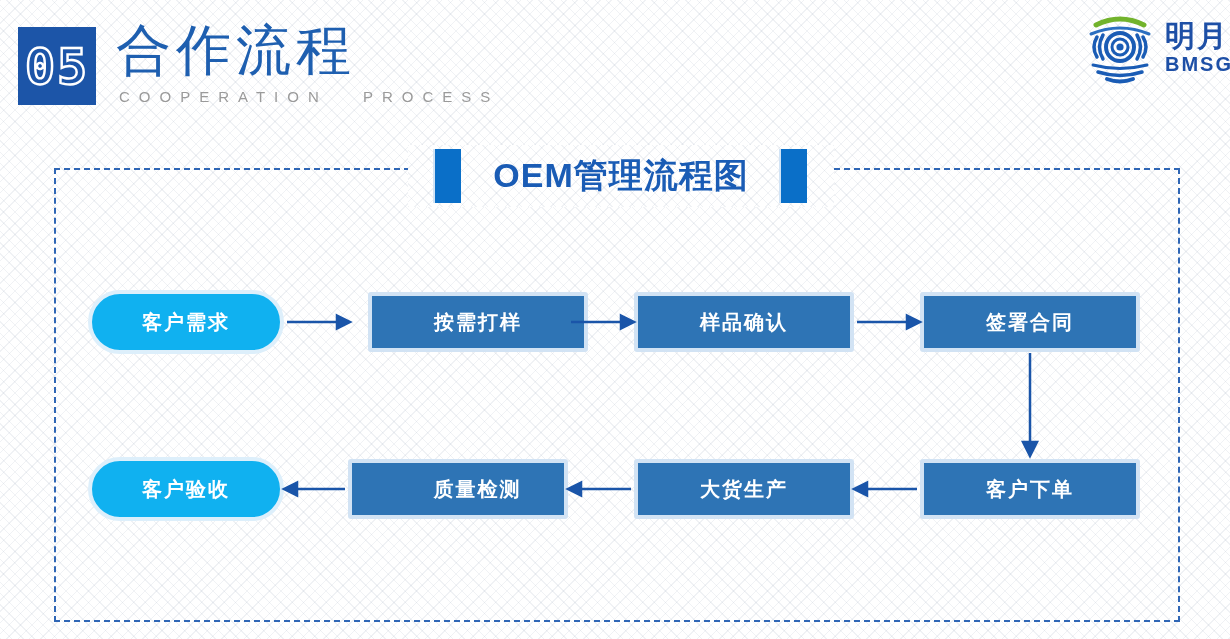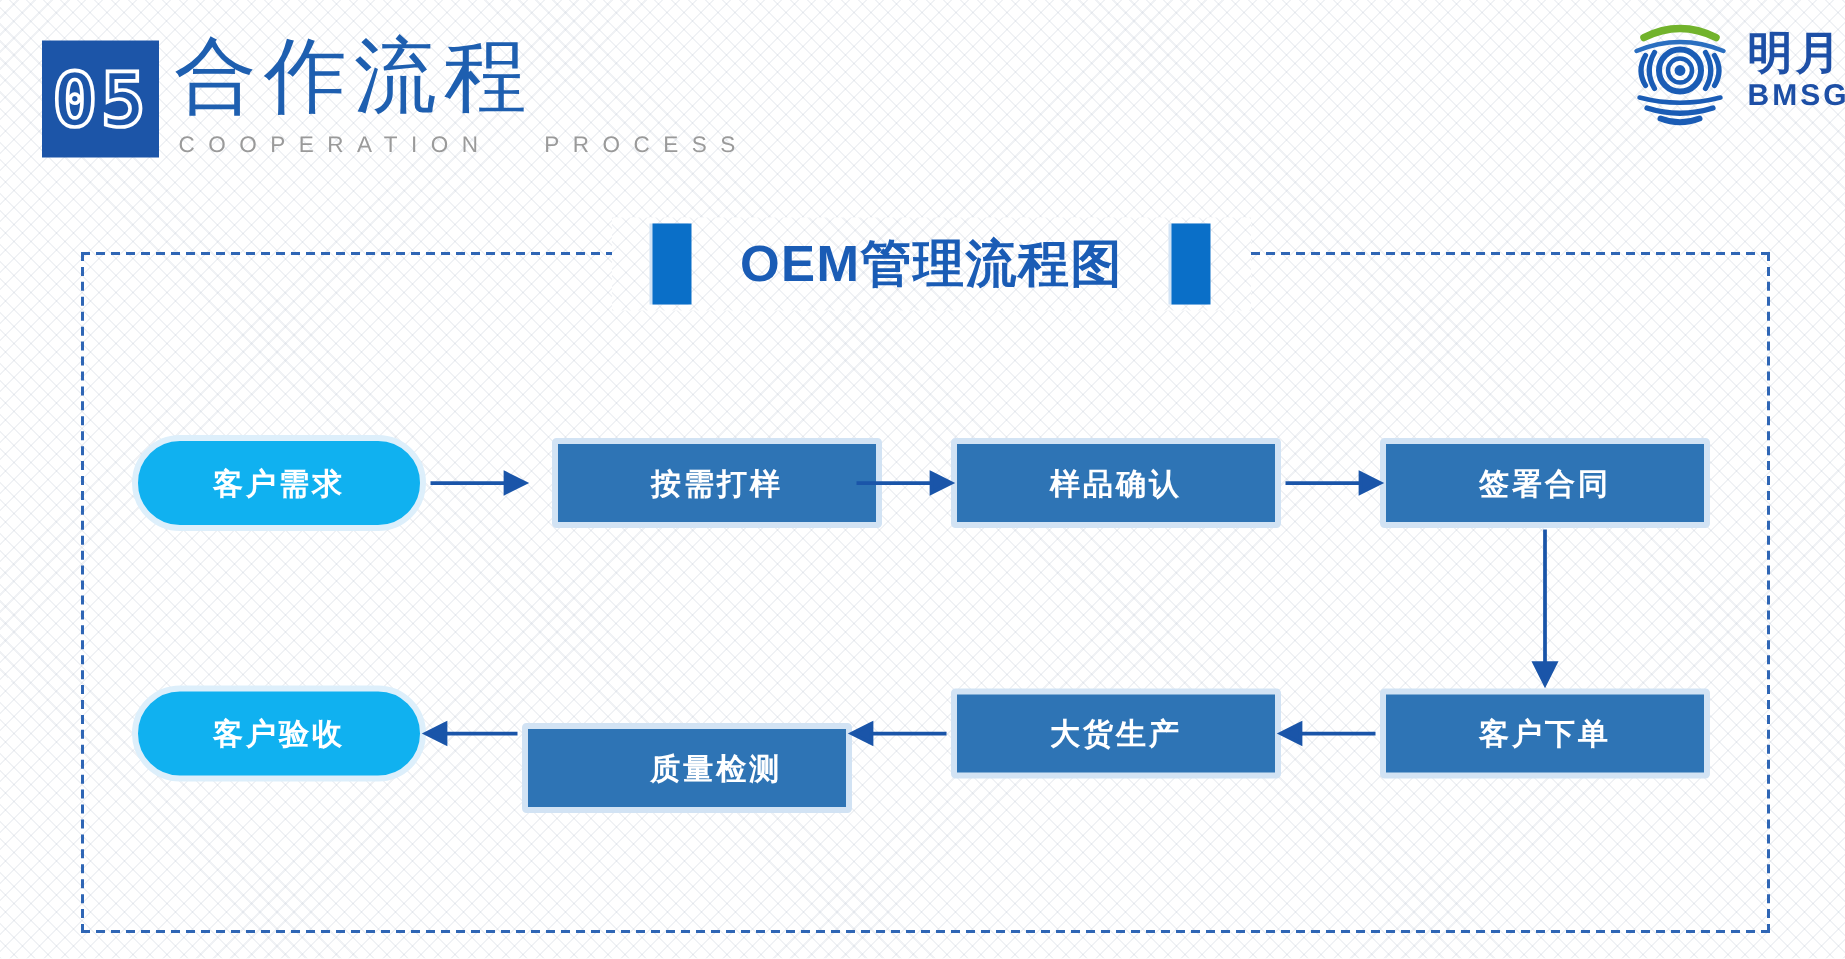--- a/index.html
+++ b/index.html
@@ -9,21 +9,21 @@
     background-color:#ffffff;
     font-family:"Liberation Sans", sans-serif;
   }
   .hatch {
     background-image:
       repeating-linear-gradient(45deg,  rgba(162,174,192,0.16) 0, rgba(162,174,192,0.16) 1px, transparent 1px, transparent 8px),
       repeating-linear-gradient(135deg, rgba(162,174,192,0.16) 0, rgba(162,174,192,0.16) 1px, transparent 1px, transparent 8px);
   }
 
   
-  .num-square { position:absolute; left:28px; top:27px; width:78px; height:78px; background:#1c55a8; }
+  .num-square { position:absolute; left:18px; top:27px; width:78px; height:78px; background:#1c55a8; }
   .header-title {
     position:absolute; left:116px; top:16px;
     font-family:"DejaVu Serif","Liberation Serif",serif;
     font-size:55px; color:#1e5fb0; letter-spacing:5px; line-height:1.25; white-space:nowrap;
   }
   .header-subtitle {
     position:absolute; left:119px; top:88px;
     font-size:15px; color:#9a9a9a; letter-spacing:9px; word-spacing:22px; white-space:nowrap;
   }
 
@@ -98,21 +98,21 @@
     <span class="flow-title">OEM管理流程图</span>
     <span class="title-bar"></span>
   </div>
 
   <div class="node terminal" style="left:88px;  top:290px;">客户需求</div>
   <div class="node process" style="left:368px; top:292px;">按需打样</div>
   <div class="node process" style="left:634px; top:292px;">样品确认</div>
   <div class="node process" style="left:920px; top:292px;">签署合同</div>
 
   <div class="node terminal" style="left:88px;  top:457px;">客户验收</div>
-  <div class="node process" style="left:348px; top:482px;padding-left:39px;">质量检测</div>
+  <div class="node process" style="left:348px; top:459px;padding-left:39px;">质量检测</div>
   <div class="node process" style="left:634px; top:459px;">大货生产</div>
   <div class="node process" style="left:920px; top:459px;">客户下单</div>
 
   <svg class="arrows" width="1230" height="639" viewBox="0 0 1230 639">
     <g stroke="#1a55a9" fill="#1a55a9" stroke-width="2.5">
       <g>
           <line x1="287" y1="322" x2="337" y2="322"></line>
           <polygon points="337,315.5 350,322 337,328.5"></polygon>
         </g>
       <g>

